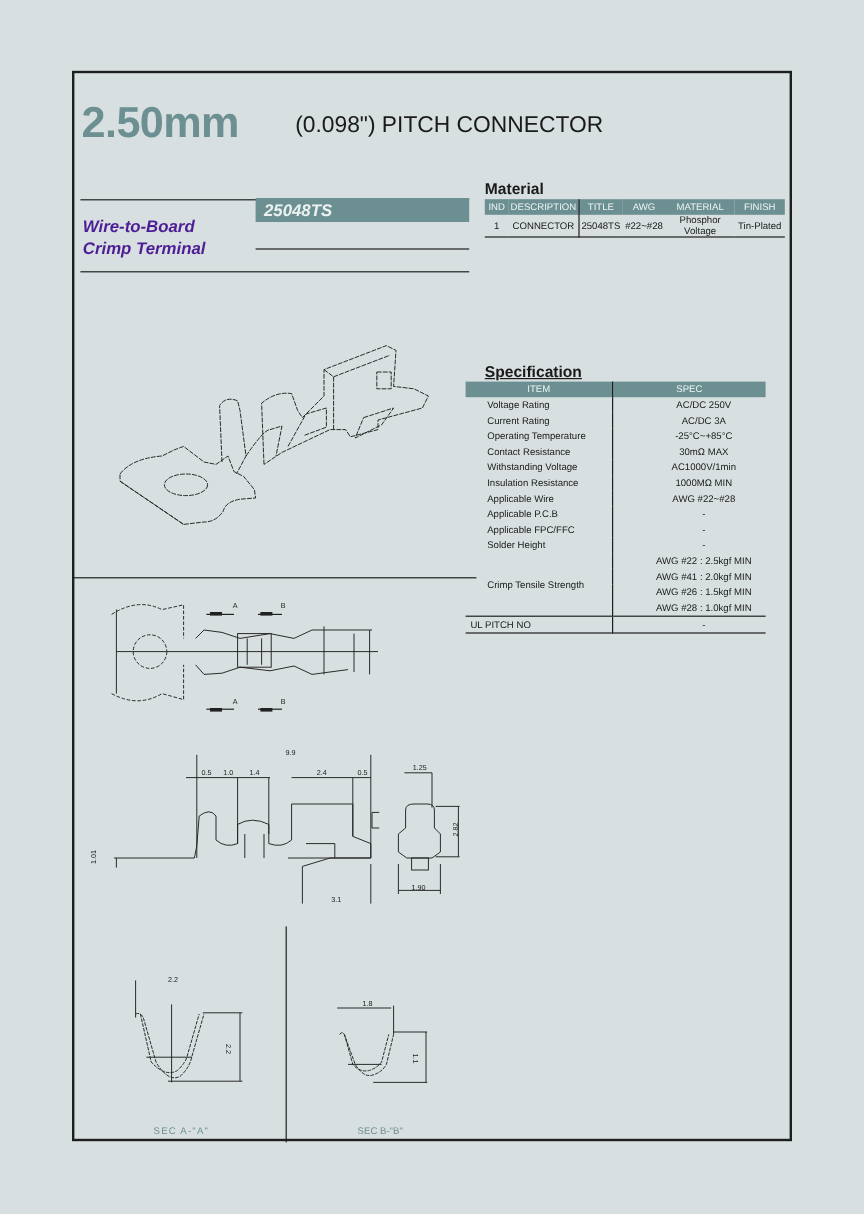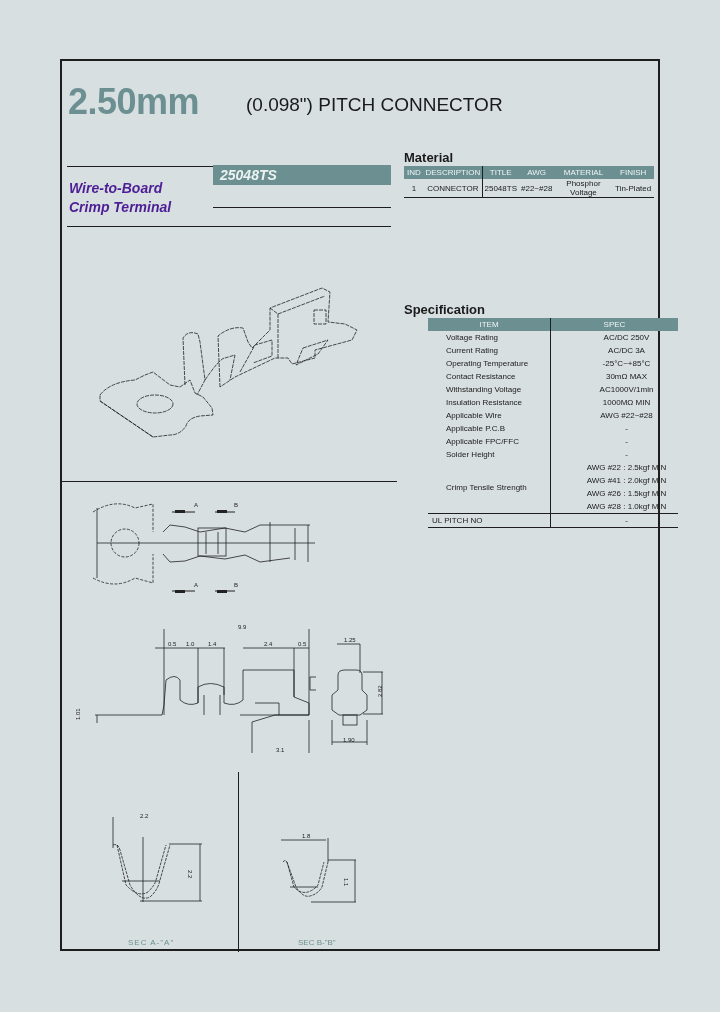--- a/index.html
+++ b/index.html
@@ -15,21 +15,21 @@
   .italic-teal { font-style:italic; font-weight:bold; color:#4c1d95; font-size:14px; }
   .part-bar { left:213px; top:165px; width:178px; height:20px; background:#6c9092; }
   .part-no { left:220px; top:167px; font-size:14px; font-style:italic; font-weight:bold; color:#ecf2f2; }
   .section-title { font-size:13px; font-weight:bold; color:#1a1a1a; }
   table { border-collapse:collapse; font-size:8px; color:#1a1a1a; }
   th { background:#6c9092; color:#eef4f4; font-weight:normal; height:13px; padding:0; }
   td { padding:0; height:13px; }
   .mat-table { position:absolute; left:404px; top:166px; width:250px; }
   .mat-table th, .mat-table td { text-align:center; }
   .mat-table tr.body td { border-bottom:1.5px solid #1e1e1e; }
-  .spec-table { position:absolute; left:428px; top:318px; width:250px; }
+  .spec-table { position:absolute; left:388px; top:318px; width:250px; }
   .spec-table td.item { padding-left:18px; text-align:left; border-right:1.5px solid #1e1e1e; width:104px;margin-top:36px; }
   .spec-table td.spec { padding-left:24px; text-align:center; }
   .spec-table tr.last td { border-top:1.5px solid #1e1e1e; border-bottom:1.5px solid #1e1e1e; }
   .sec-label { font-size:8px; color:#6c9092; letter-spacing:1px; }
   svg { position:absolute; overflow:visible; }
 </style>
 </head>
 <body>
 
 <div class="frame"></div>
@@ -60,21 +60,21 @@
     <td>1</td>
     <td style="border-right:1.5px solid #1e1e1e;">CONNECTOR</td>
     <td>25048TS</td>
     <td>#22~#28</td>
     <td>Phosphor Voltage</td>
     <td>Tin-Plated</td>
   </tr>
 </tbody>
   </table>
 
-<div class="abs section-title" style="left:404px; top:302px;">Specification</div>
+<div class="abs section-title" style="left:404px; top:302px;text-decoration:underline;">Specification</div>
 <table class="spec-table">
   <tbody>
       <tr>
     <th style="border-right:1.5px solid #1e1e1e;">ITEM</th>
     <th>SPEC</th>
   </tr>
   <tr>
         <td class="item">Voltage Rating</td>
         <td class="spec">AC/DC 250V</td>
       </tr>

